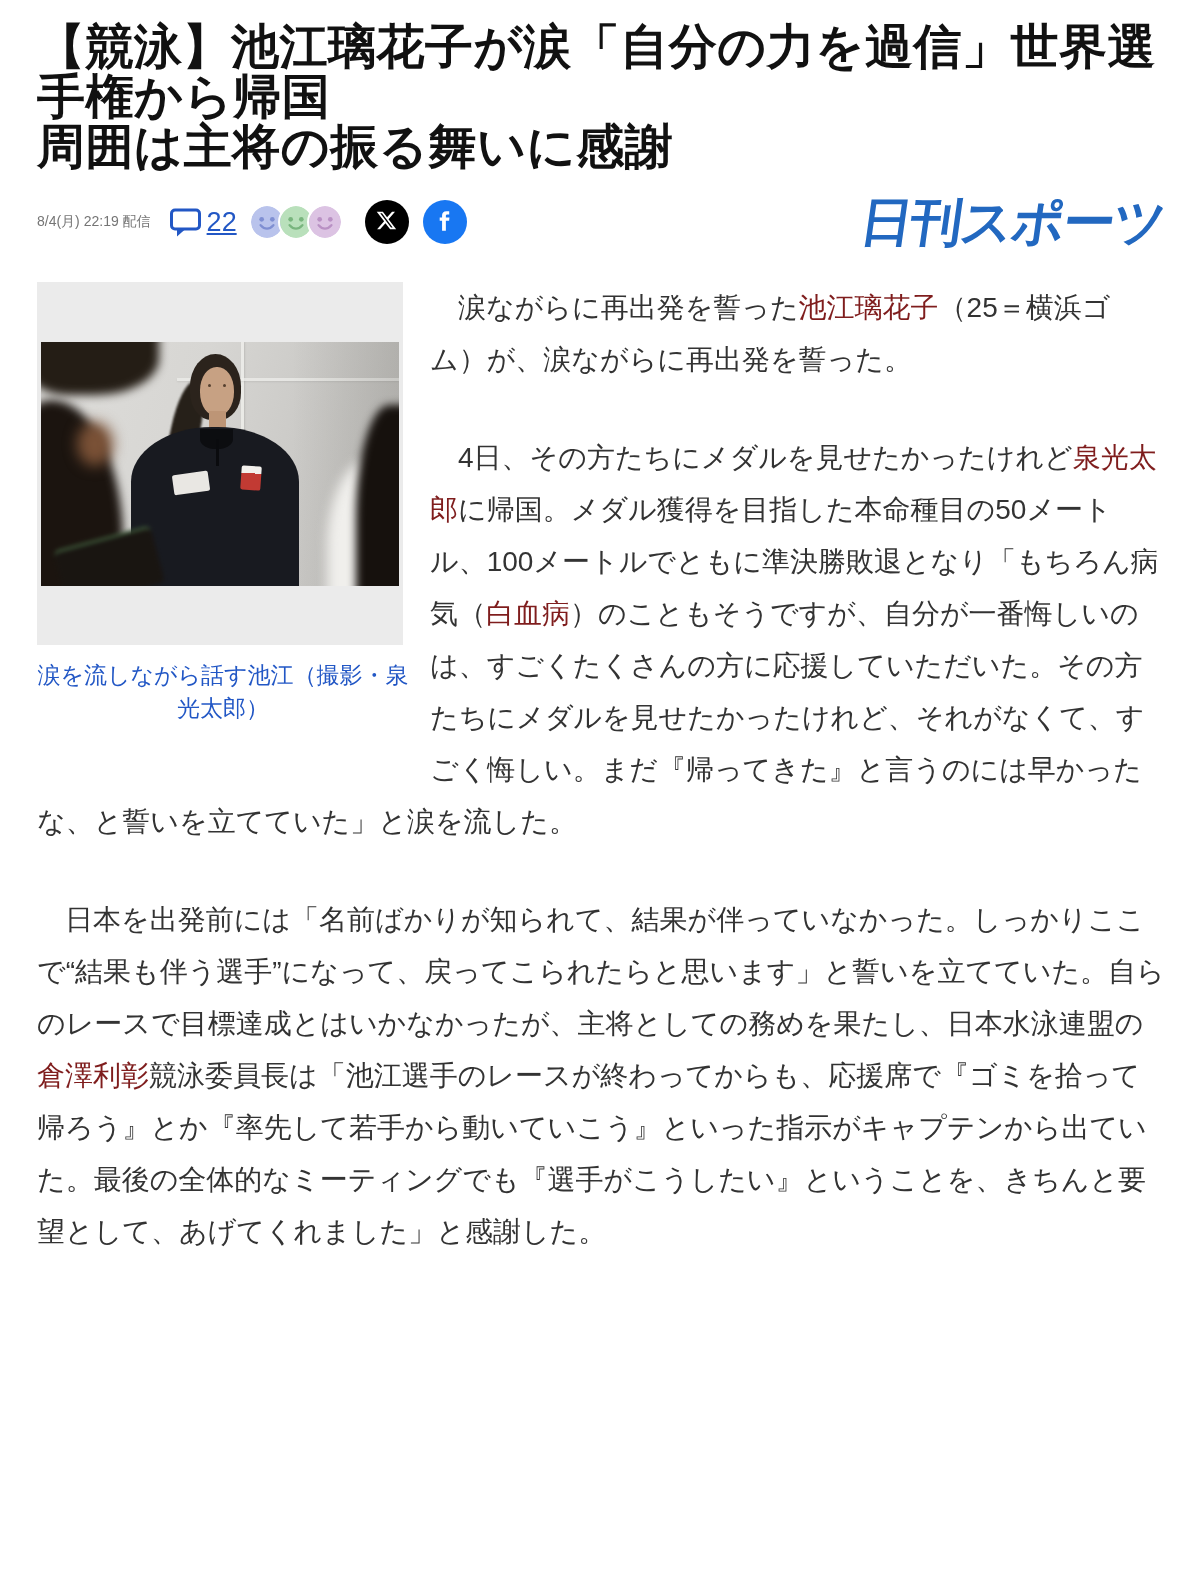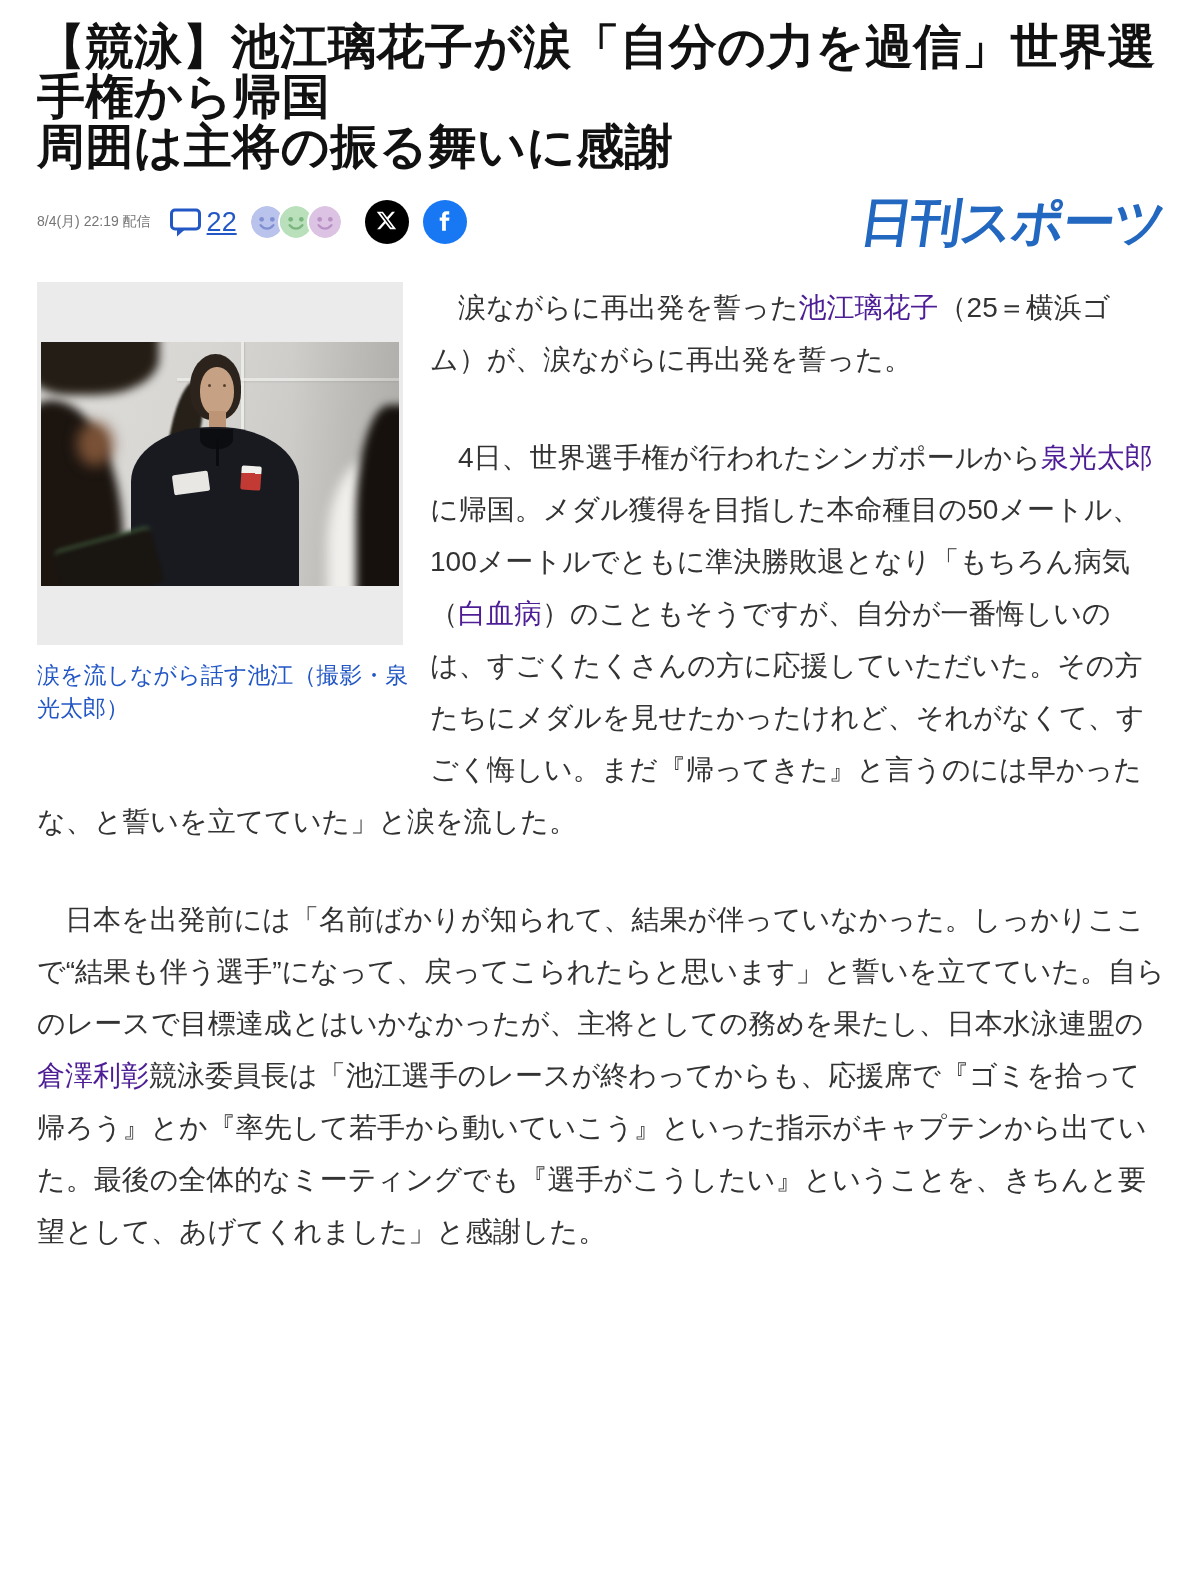--- a/index.html
+++ b/index.html
@@ -28,21 +28,21 @@
   .share-fb { background:#1877f2; margin-left:14px; }
   .logo {
     margin-left:auto; color:#2268c0; font-weight:700; font-size:52px;
     transform:skewX(-8deg); letter-spacing:-2px; text-decoration:none; cursor:pointer;
     line-height:60px; white-space:nowrap;
   }
 
   
   .article { margin-top:30px; font-size:28px; line-height:52px; color:#333333; }
   .article p { margin:0 0 46px 0; }
-  .lnk { color:#4c1d95; text-decoration:none; cursor:pointer; }
+  .lnk { color:#7f1d1d; text-decoration:none; cursor:pointer; }
 
   
   figure.photo-fig { float:left; width:366px; margin:0 27px 56px 0; }
   .photo-frame { display:flex; align-items:center; justify-content:center; width:366px; height:363px; background:#ebebeb; cursor:pointer; }
   .photo { position:relative; width:358px; height:244px; overflow:hidden;
            background:linear-gradient(105deg,#deddda 0%,#d7d6d3 40%,#c8c7c4 75%,#bfbebb 100%); }
   .photo div { position:absolute; }
   .wall-seam-v { left:56%; top:0; bottom:0; width:3px; background:rgba(240,240,236,0.8); box-shadow:1px 0 2px rgba(0,0,0,0.10); }
   .wall-seam-h { top:15%; left:38%; right:0; height:3px; background:rgba(240,240,236,0.7); box-shadow:0 1px 2px rgba(0,0,0,0.08); }
   .wall-shade { right:0; top:0; width:30%; height:100%; background:linear-gradient(to right, rgba(0,0,0,0) 0%, rgba(110,108,102,0.22) 100%); }
@@ -56,21 +56,21 @@
   .ph-face { left:44.3%; top:10.5%; width:9.6%; height:20%; background:#c7a183; border-radius:48%; }
   .ph-eye-l { left:46.6%; top:17.5%; width:3px; height:3px; background:#55402f; border-radius:50%; }
   .ph-eye-r { left:50.8%; top:17.5%; width:3px; height:3px; background:#55402f; border-radius:50%; }
   .ph-neck { left:47%; top:28.5%; width:4.6%; height:9%; background:#bd9576; }
   .ph-body { left:25%; top:35%; width:47%; height:70%; background:#181a20; border-radius:48% 48% 0 0 / 32% 32% 0 0; }
   .ph-collar { left:44.5%; top:36%; width:9%; height:8%; background:#0c0d10; border-radius:0 0 50% 50%; }
   .ph-button-line { left:48.8%; top:40%; width:1%; height:11%; background:#0a0b0e; }
   .ph-patch-white { left:37%; top:54%; width:10%; height:8%; background:#e9e7e3; border-radius:2px; transform:rotate(-8deg); }
   .ph-patch-red { left:56%; top:51%; width:5.5%; height:10%; background:linear-gradient(#f2f0ec 30%, #c23a33 30%); border-radius:2px; transform:rotate(4deg); }
   .ph-recorder { left:5%; top:80%; width:28%; height:24%; background:#191511; border-top:3px solid rgba(90,140,90,0.55); border-radius:6px; transform:rotate(-15deg); filter:blur(2px); }
-  .fig-caption { margin-top:14px; width:372px; font-size:23px; line-height:33px; color:#2257c5; cursor:pointer; }
+  .fig-caption { margin-top:14px; width:372px; font-size:23px; line-height:33px; color:#2257c5; cursor:pointer;text-align:center; }
 </style>
 </head>
 <body>
 
 <div class="page">
 
   <h1 class="title">
       <span class="t-line">【競泳】池江璃花子が涙「自分の力を過信」世界選手権から帰国</span>
       <span class="t-line">周囲は主将の振る舞いに感謝</span>
     </h1>
@@ -150,19 +150,19 @@
           <div class="ph-patch-red"></div>
           <div class="ph-recorder"></div>
         </div>
       </a>
       <figcaption class="fig-caption">涙を流しながら話す池江（撮影・泉光太郎）</figcaption>
     </figure>
 
     <p><span>　涙ながらに再出発を誓った</span><a class="lnk">池江璃花子</a><span>（25＝横浜ゴム）が、涙ながらに再出発を誓った。</span></p>
 
 
-    <p><span>　4日、世界選手権が行われたシンガポールから</span><a class="lnk">泉光太郎</a><span>に帰国。メダル獲得を目指した本命種目の50メートル、100メートルでともに準決勝敗退となり「もちろん病気（</span><a class="lnk">白血病</a><span>）のこともそうですが、自分が一番悔しいのは、すごくたくさんの方に応援していただいた。その方たちにメダルを見せたかったけれど、それがなくて、すごく悔しい。まだ『帰ってきた』と言うのには早かったな、と誓いを立てていた」と涙を流した。</span></p>
+    <p><span>　4日、その方たちにメダルを見せたかったけれど</span><a class="lnk">泉光太郎</a><span>に帰国。メダル獲得を目指した本命種目の50メートル、100メートルでともに準決勝敗退となり「もちろん病気（</span><a class="lnk">白血病</a><span>）のこともそうですが、自分が一番悔しいのは、すごくたくさんの方に応援していただいた。その方たちにメダルを見せたかったけれど、それがなくて、すごく悔しい。まだ『帰ってきた』と言うのには早かったな、と誓いを立てていた」と涙を流した。</span></p>
 
     <p><span>　日本を出発前には「名前ばかりが知られて、結果が伴っていなかった。しっかりここで“結果も伴う選手”になって、戻ってこられたらと思います」と誓いを立てていた。自らのレースで目標達成とはいかなかったが、主将としての務めを果たし、日本水泳連盟の</span><a class="lnk">倉澤利彰</a><span>競泳委員長は「池江選手のレースが終わってからも、応援席で『ゴミを拾って帰ろう』とか『率先して若手から動いていこう』といった指示がキャプテンから出ていた。最後の全体的なミーティングでも『選手がこうしたい』ということを、きちんと要望として、あげてくれました」と感謝した。</span></p>
 
 
   </div>
 </div>
 
 </body></html>

